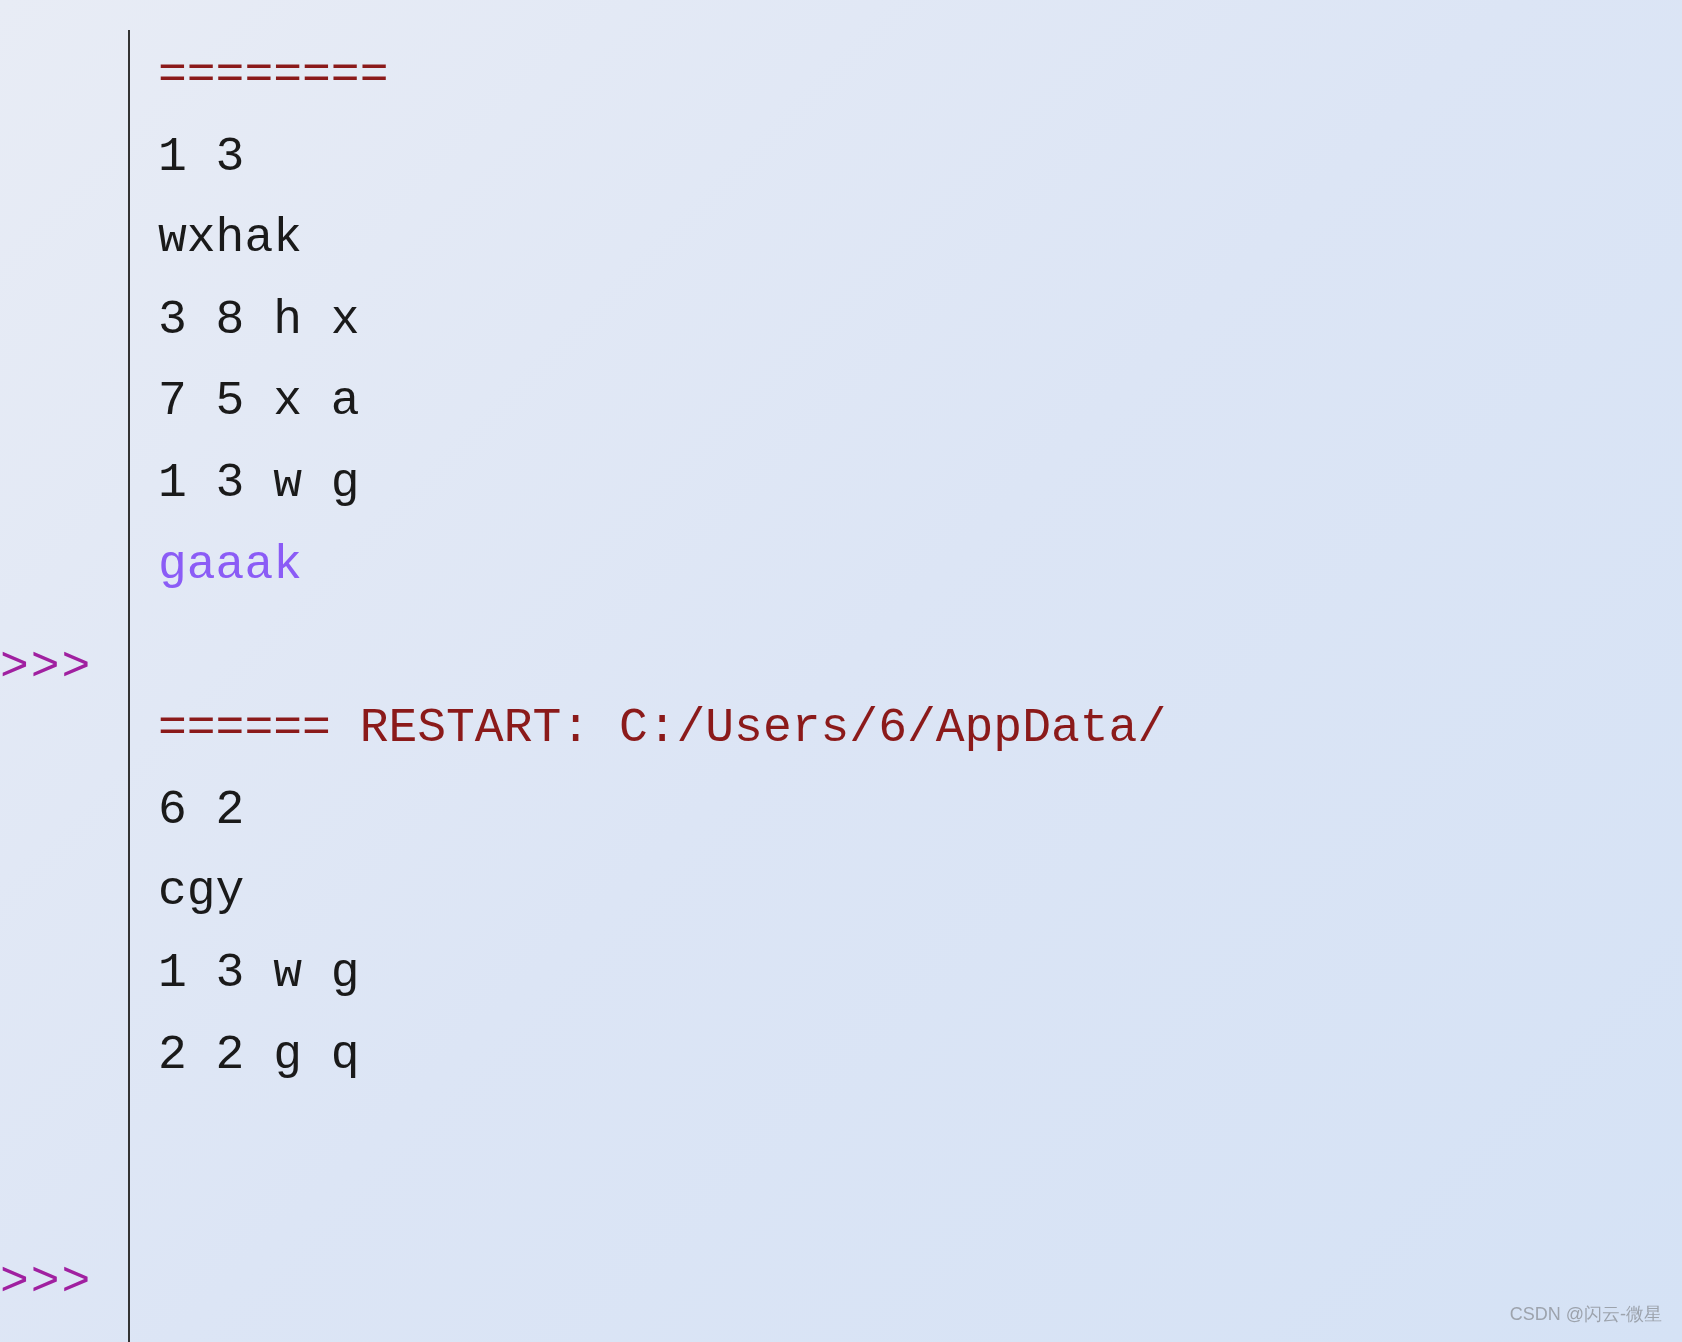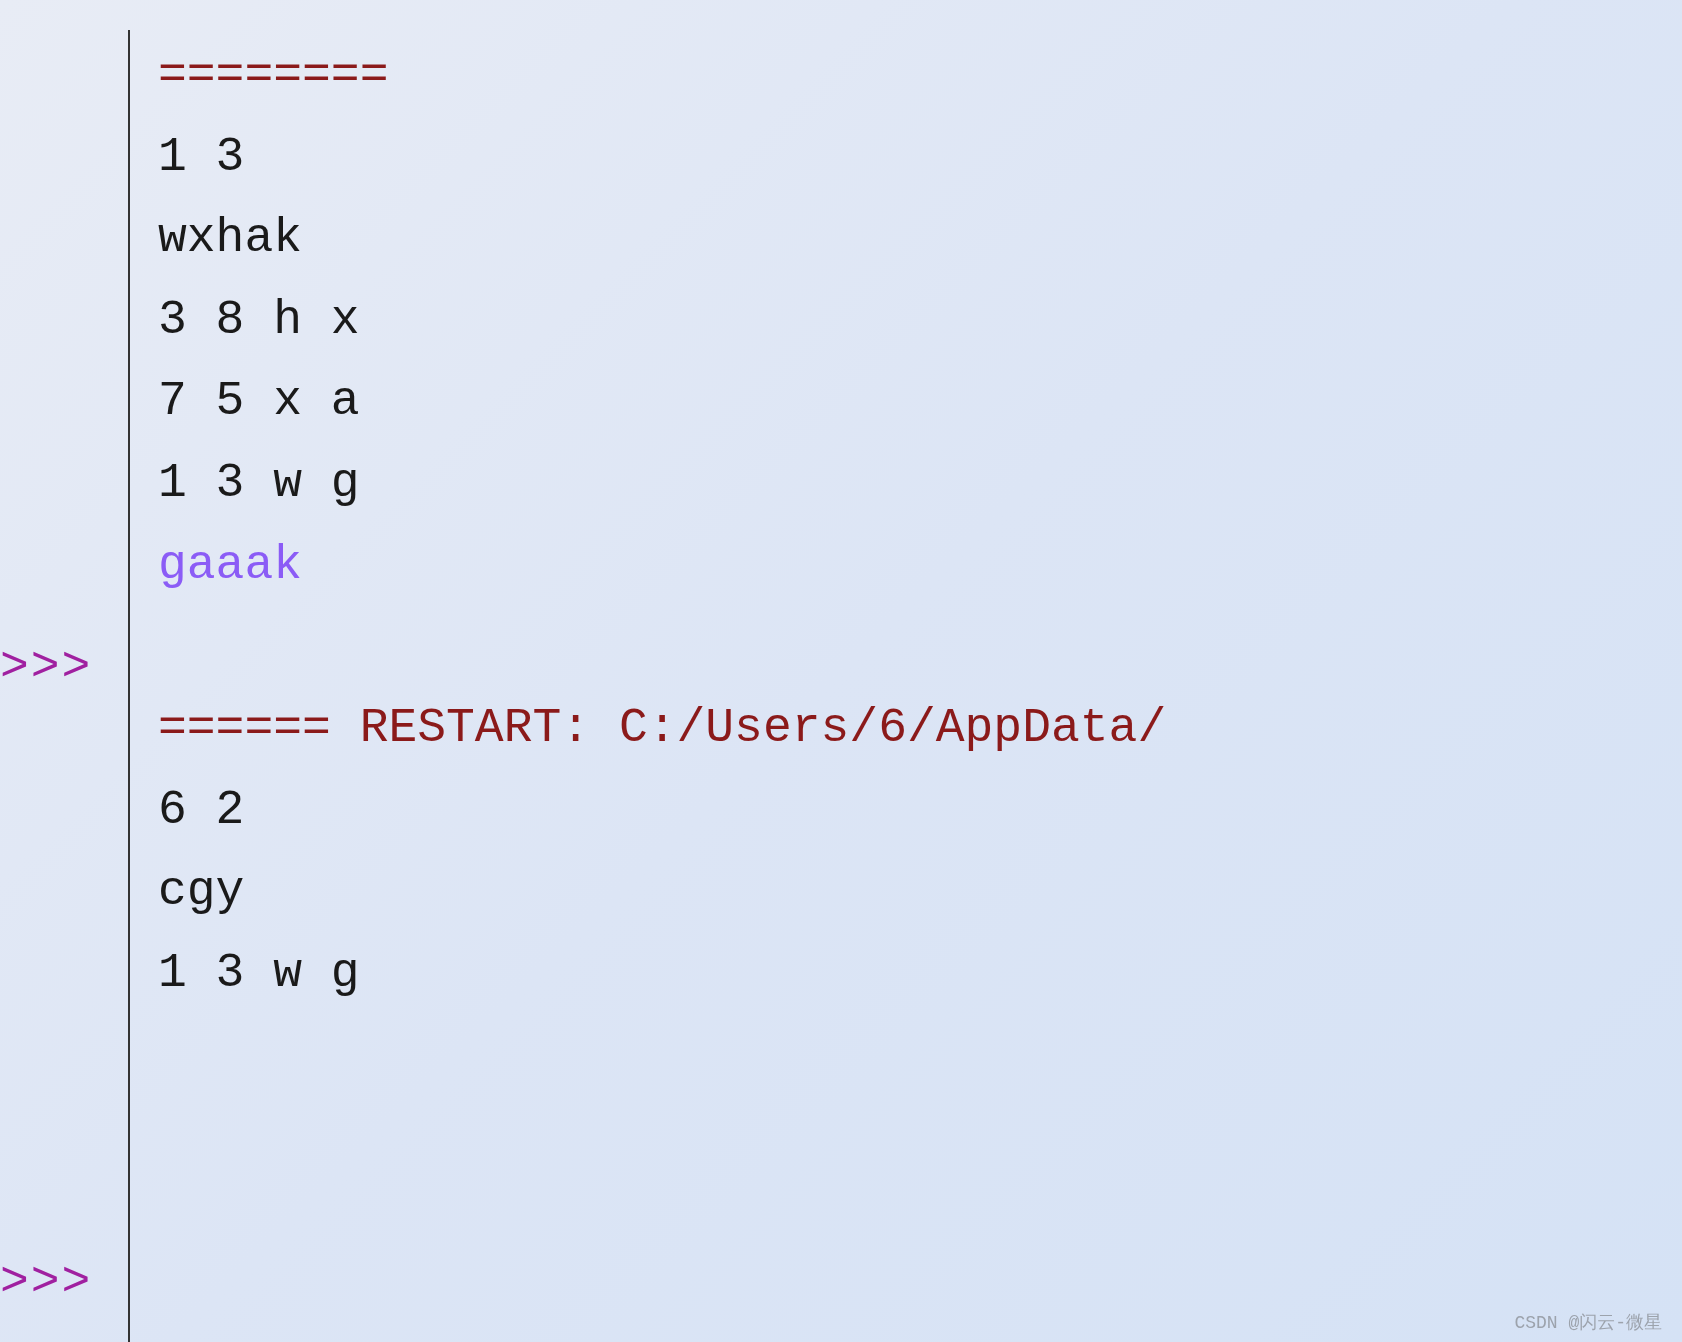--- a/index.html
+++ b/index.html
@@ -55,25 +55,25 @@
       color: #8b5cf6;
     }
     .restart {
       color: #8b1a1a;
     }
     .blank {
       height: 82px;
     }
     .watermark {
       position: absolute;
-      bottom: 8px;
+      bottom: 16px;
       right: 20px;
       font-size: 18px;
       color: rgba(100, 100, 100, 0.5);
-      font-family: Liberation Mono, monospace;
+      font-family: Liberation Sans, sans-serif;
       margin-left: 27px;
     }
   </style>
 </head>
 <body>
 
 <div class="container">
   <div class="gutter">
     <div class="prompt prompt1">&gt;&gt;&gt;</div>
     <div class="prompt prompt2">&gt;&gt;&gt;</div>
@@ -84,16 +84,17 @@
     <div class="line">wxhak</div>
     <div class="line">3 8 h x</div>
     <div class="line">7 5 x a</div>
     <div class="line">1 3 w g</div>
     <div class="line output">gaaak</div>
     <div class="blank"></div>
     <div class="line restart"><span>====== </span><span>RESTART: </span><span>C:/Users/6/AppData/</span></div>
     <div class="line">6 2</div>
     <div class="line">cgy</div>
     <div class="line">1 3 w g</div>
+    <div class="line">2 2 g q</div>
   </div>
 </div>
 
 <div class="watermark">CSDN @闪云-微星</div>
 
 </body></html>

